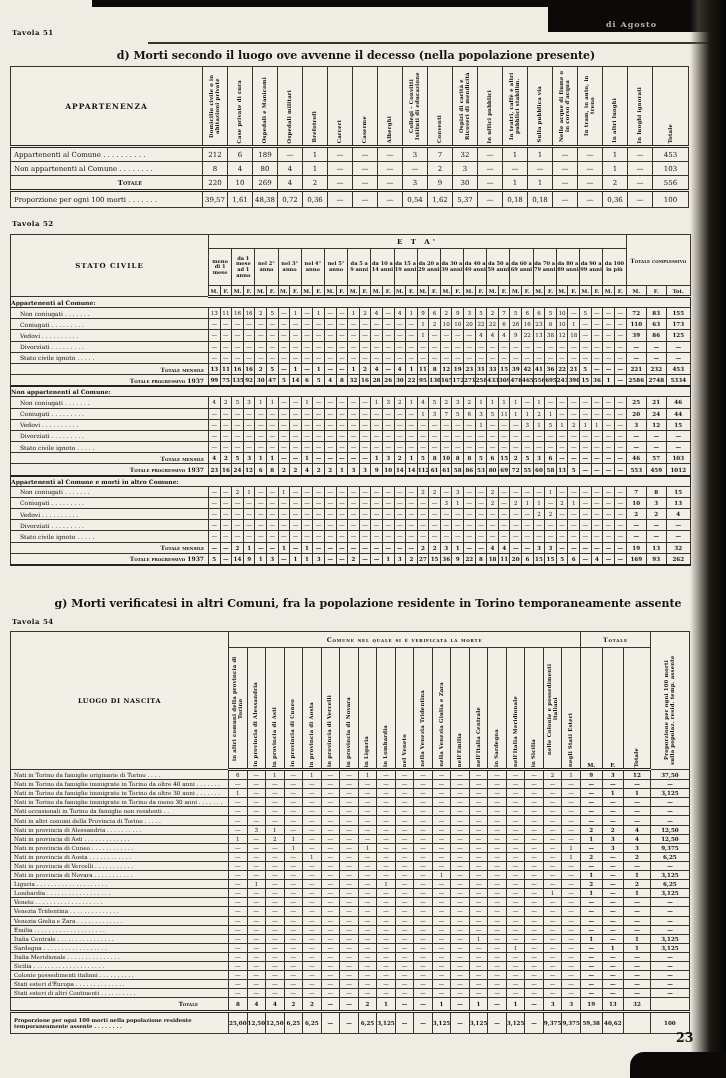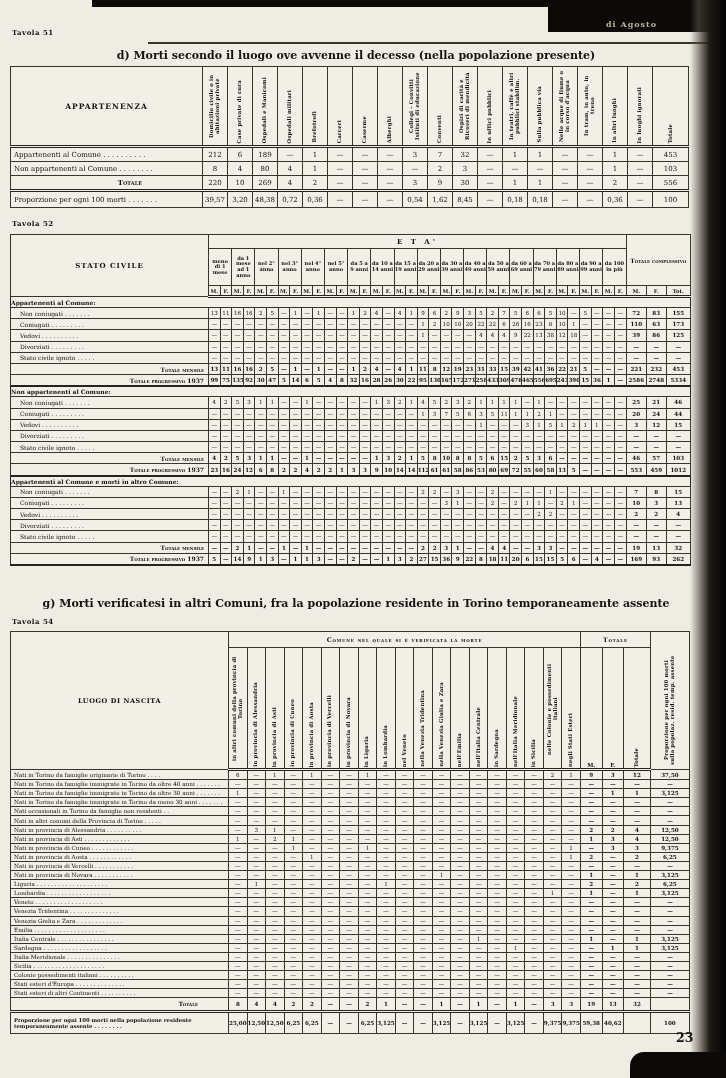--- a/index.html
+++ b/index.html
@@ -186,30 +186,30 @@
             <td>1</td>
             <td>—</td>
             <td>—</td>
             <td>2</td>
             <td>—</td>
             <td>556</td>
           </tr>
           <tr class="prop">
             <td class="lblcell">Proporzione per ogni 100 morti  .  .  .  .  .  .  .</td>
             <td>39,57</td>
-            <td>3,20</td>
+            <td>1,61</td>
             <td>48,38</td>
             <td>0,72</td>
             <td>0,36</td>
             <td>—</td>
             <td>—</td>
             <td>—</td>
             <td>0,54</td>
             <td>1,62</td>
-            <td>8,45</td>
+            <td>5,37</td>
             <td>—</td>
             <td>0,18</td>
             <td>0,18</td>
             <td>—</td>
             <td>—</td>
             <td>0,36</td>
             <td>—</td>
             <td>100</td>
           </tr>
         </tbody>
@@ -1218,21 +1218,21 @@
             <td>—</td>
             <td>—</td>
             <td class="tot">169</td>
             <td class="tot">93</td>
             <td class="tot">262</td>
           </tr>
         </tbody>
       </table>
   </div>
 
-  <div class="title" style="top:597px;">g) Morti verificatesi in altri Comuni, fra la popolazione residente in Torino temporaneamente assente</div>
+  <div class="title" style="top:597px;margin-left:12px;">g) Morti verificatesi in altri Comuni, fra la popolazione residente in Torino temporaneamente assente</div>
   <div class="tavlabel" style="top:617px;left:12px;">Tavola 54</div>
   <div id="t54" class="tblwrap" style="top:631px;">
     <table style="width: 680px;">
         <colgroup>
           <col style="width: 212px;">
           <col style="width: 18px;">
           <col style="width: 18px;">
           <col style="width: 18px;">
           <col style="width: 18px;">
           <col style="width: 18px;">

